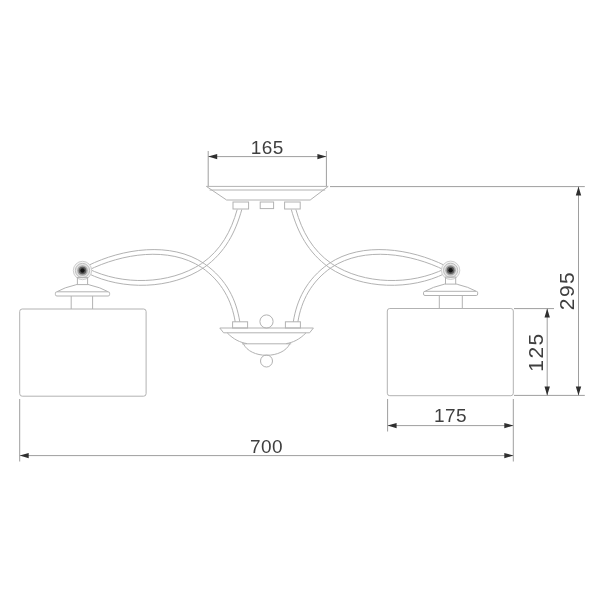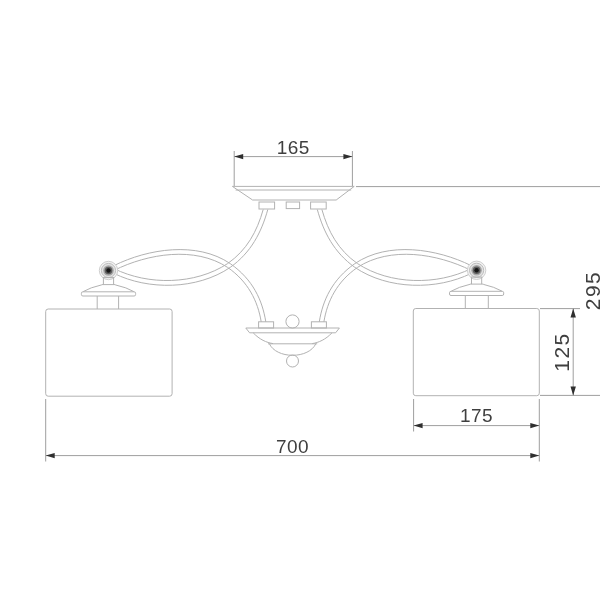--- a/index.html
+++ b/index.html
@@ -9,21 +9,20 @@
     width: 600px;
     height: 600px;
     overflow: hidden;
     font-family: "Liberation Sans", sans-serif;
   }
   .stage {
     position: relative;
     width: 484px;
     height: 600px;
     background: #ffffff;
-    padding-left: 26px;
   }
   svg { display: block; }
   .fx   { stroke: #b2b2b2; stroke-width: 1; fill: none; }
   .dim  { stroke: #9e9e9e; stroke-width: 1; fill: none; }
   .arr  { fill: #2f2f2f; stroke: none; }
   .lbl  {
     fill: #3f3f3f;
     font-family: "Liberation Sans", sans-serif;
     font-size: 19px;
     letter-spacing: 0.5px;

